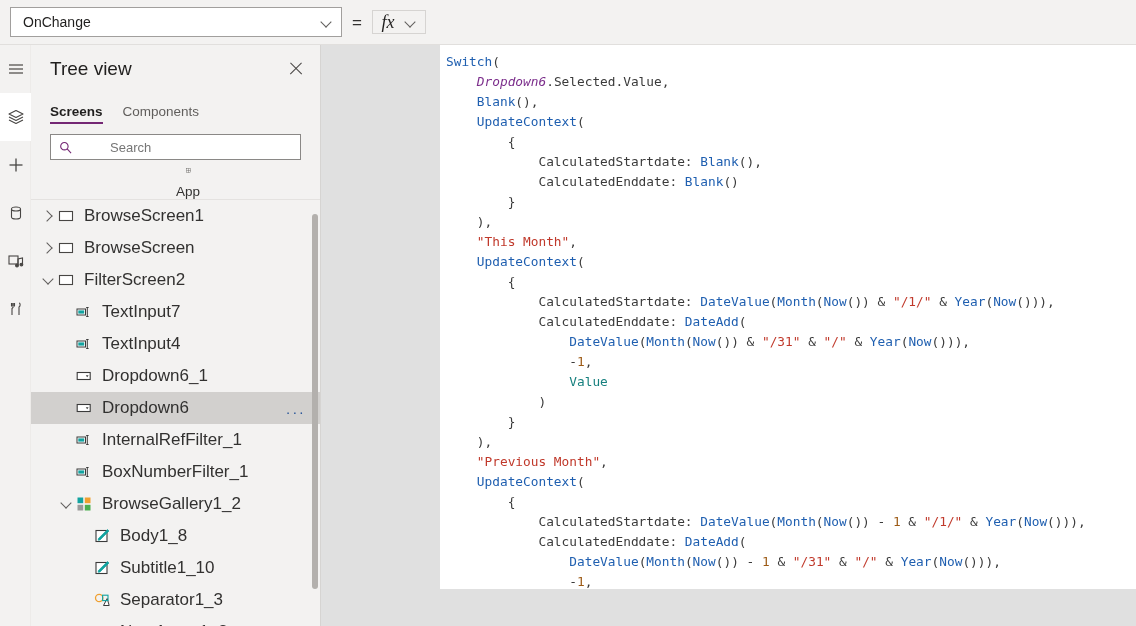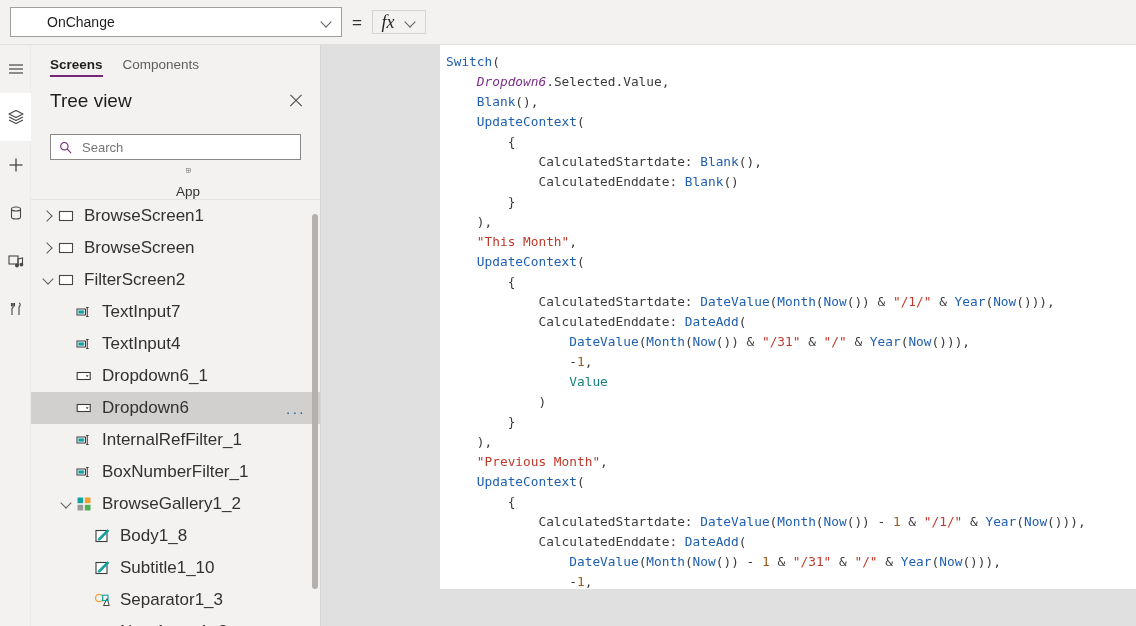--- a/index.html
+++ b/index.html
@@ -28,21 +28,21 @@
   #prop-select {
     margin-left: 10px;
     width: 332px; height: 30px;
     background: #ffffff;
     border: 1px solid #a19f9d;
     box-sizing: border-box;
     display: flex; align-items: center;
     padding: 0 8px 0 12px;
     font-size: 14px; color: #201f1e;
   }
-  #prop-select .lbl { flex: 1; margin-left: 24px; }
+  #prop-select .lbl { flex: 1; }
   .chev {
     width: 12px; height: 12px; position: relative;
   }
   .chev::before {
     content: ""; position: absolute;
     left: 1px; top: 2px;
     width: 7px; height: 7px;
     border-right: 1.3px solid #605e5c;
     border-bottom: 1.3px solid #605e5c;
     transform: rotate(45deg);
@@ -133,21 +133,21 @@
     border: 1px solid #8a8886;
     box-sizing: border-box;
     display: flex; align-items: center;
     padding: 0 8px;
     gap: 8px;
   }
   #search-input {
     flex: 1; border: 0; outline: 0;
     background: transparent;
     font-family: "Liberation Sans", sans-serif;
-    font-size: 13px; color: #605e5c;
+    font-size: 13px; color: #605e5c; margin-left: 28px;
   }
   #search-input::placeholder { color: #767676; }
 
   #app-row {
     height: 31px; display: flex; align-items: center;
     padding-left: 25px; gap: 11px;
     border-bottom: 1px solid #e4e2e0;
     flex-direction: column;
   }
   #app-row .lbl { font-size: 13.5px; color: #323130; }
@@ -309,28 +309,28 @@
           <path d="M12,3 C13.5,3 13.5,6 12,7 L12,15"></path>
           <line x1="4.5" y1="3" x2="4.5" y2="6.5"></line>
           <line x1="7.5" y1="3" x2="7.5" y2="6.5"></line>
         </g>
       </svg>
     </div>
   </div>
 
   <div id="tree-panel">
 
+    <div id="tree-header">
+      <div id="tree-title">Tree view</div>
+      <div id="tree-close"></div>
+    </div>
+
     <div id="tree-tabs">
       <div class="tree-tab active">Screens</div>
       <div class="tree-tab">Components</div>
-    </div>
-
-    <div id="tree-header">
-      <div id="tree-title">Tree view</div>
-      <div id="tree-close"></div>
     </div>
 
     <div id="search-wrap">
       <div id="search-box">
         <svg width="13" height="13" viewBox="0 0 14 14">
           <g fill="none" stroke="#742774" stroke-width="1.2">
             <circle cx="5.8" cy="5.6" r="4"></circle>
             <line x1="8.8" y1="8.6" x2="13" y2="13"></line>
           </g>
         </svg>

